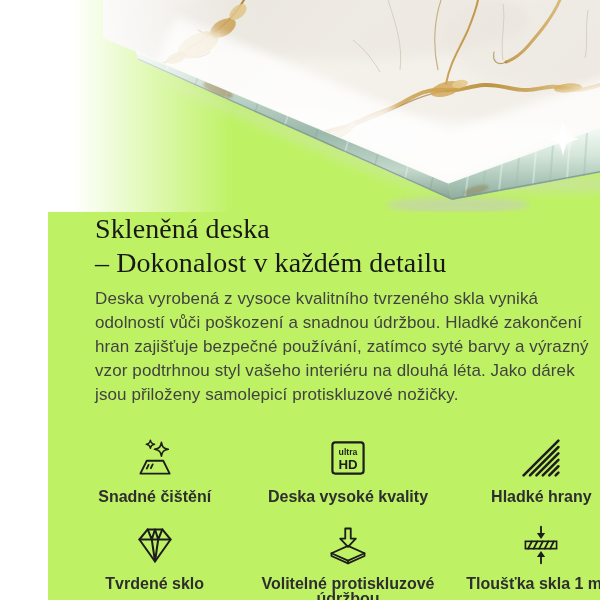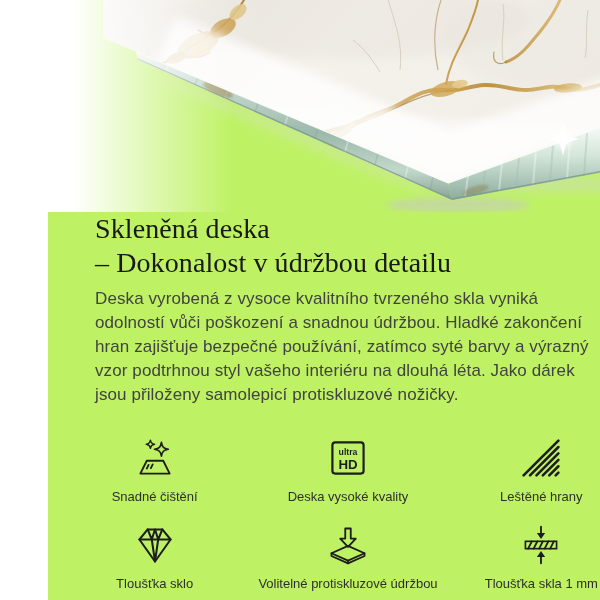--- a/index.html
+++ b/index.html
@@ -5,21 +5,21 @@
   html,body{margin:0;padding:0;background:#ffffff;}
   body{width:600px;height:600px;overflow:hidden;font-family:"Liberation Sans",sans-serif;-webkit-font-smoothing:antialiased;}
   .page{width:600px;height:600px;background:#bef264;position:relative;margin-left:48px;}
   .hero{display:block;}
   .content{padding:0 47px 0 47px;}
   h1.title{margin:0;font-family:"Liberation Serif",serif;font-weight:400;font-size:28px;line-height:34px;color:#181818;letter-spacing:0.1px;}
   p.desc{margin:7px 0 0 0;font-size:17px;line-height:24px;color:#424242;max-width:522px;letter-spacing:0.1px;}
   .features{margin-top:27px;padding:0 10px;display:grid;grid-template-columns:1fr 1fr 1fr;row-gap:17px;justify-items:center;}
   .feature{display:flex;flex-direction:column;align-items:center;text-align:center;max-width:180px;}
   .feature .icon{height:46px;display:flex;align-items:flex-end;justify-content:center;}
-  .feature .label{margin-top:9px;font-size:13px;line-height:15px;color:#2e2e2e;}
+  .feature .label{margin-top:9px;font-size:16px;line-height:15px;color:#2e2e2e;font-weight:bold;}
   svg text{font-family:"Liberation Sans",sans-serif;}
 </style>
 </head>
 <body>
 
 <div class="page">
 
   <svg class="hero" width="600" height="212" viewBox="0 0 600 212">
     <defs>
       <linearGradient id="marbleG" x1="0" y1="0" x2="1" y2="0.35">
@@ -165,21 +165,21 @@
         <path d="M515,131 L516.5,137.5 L523,139 L516.5,140.5 L515,147 L513.5,140.5 L507,139 L513.5,137.5 Z" fill="#ffffff" opacity="0.8" transform="rotate(45 515 139)"></path>
       </g>
     </g>
 
     <rect x="0" y="0" width="200" height="212" fill="url(#fadeLG)"></rect>
   </svg>
 
   <div class="content">
     <h1 class="title">
       <div>Skleněná deska</div>
-      <div>– Dokonalost v údržbou detailu</div>
+      <div>– Dokonalost v každém detailu</div>
     </h1>
     <p class="desc">Deska vyrobená z vysoce kvalitního tvrzeného skla vyniká odolností vůči poškození a snadnou údržbou. Hladké zakončení hran zajišťuje bezpečné používání, zatímco syté barvy a výrazný vzor podtrhnou styl vašeho interiéru na dlouhá léta. Jako dárek jsou přiloženy samolepicí protiskluzové nožičky.</p>
   </div>
 
   <div class="features">
 
     <div class="feature">
       <div class="icon">
         <svg width="46" height="44" viewBox="0 0 48 48" fill="none" stroke="#1d1d1d" stroke-width="2" stroke-linecap="round" stroke-linejoin="round">
           <path d="M15,27 L33,27 L40,41 L8,41 Z"></path>
@@ -207,33 +207,33 @@
       <div class="icon">
         <svg width="44" height="44" viewBox="0 0 48 48" stroke="#1d1d1d" stroke-width="2.8" stroke-linecap="round">
           <path d="M5,43 L43,5"></path>
             <path d="M12,43 L43,12"></path>
             <path d="M19,43 L43,19"></path>
           <path d="M26,43 L43,26"></path>
             <path d="M33,43 L43,33"></path>
             <path d="M40,43 L43,40"></path>
         </svg>
       </div>
-      <div class="label">Leštěné hrany</div>
+      <div class="label">Hladké hrany</div>
     </div>
 
     <div class="feature">
       <div class="icon">
         <svg width="46" height="44" viewBox="0 0 48 48" fill="none" stroke="#1d1d1d" stroke-width="2.2" stroke-linecap="round" stroke-linejoin="round">
           <path d="M7,18 L16,7 L32,7 L41,18 L24,42 Z"></path>
           <path d="M7,18 L41,18"></path>
           <path d="M16,7 L20.5,18 L24,7 L27.5,18 L32,7"></path>
           <path d="M20.5,18 L24,42 L27.5,18"></path>
         </svg>
       </div>
-      <div class="label">Tloušťka sklo</div>
+      <div class="label">Tvrdené sklo</div>
     </div>
 
     <div class="feature">
       <div class="icon">
         <svg width="46" height="44" viewBox="0 0 48 48" fill="none" stroke="#1d1d1d" stroke-width="2" stroke-linecap="round" stroke-linejoin="round">
           <path d="M6,33 L24,25 L42,33 L24,41 Z"></path>
           <path d="M6,33 L6,36 L24,44 L42,36 L42,33"></path>
           <path d="M24,41 L24,44"></path>
           <path d="M21,6 L27,6 L27,17 L32.5,17 L24,26 L15.5,17 L21,17 Z"></path>
         </svg>

